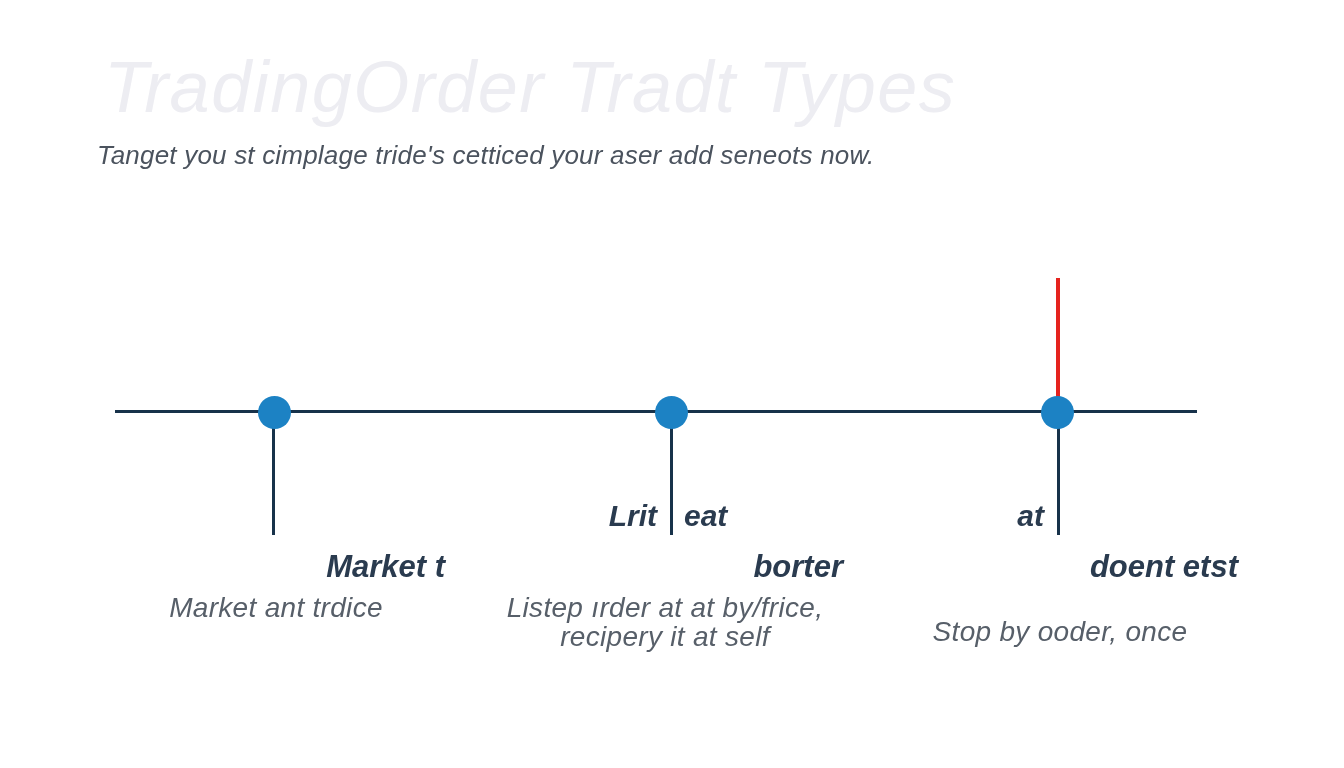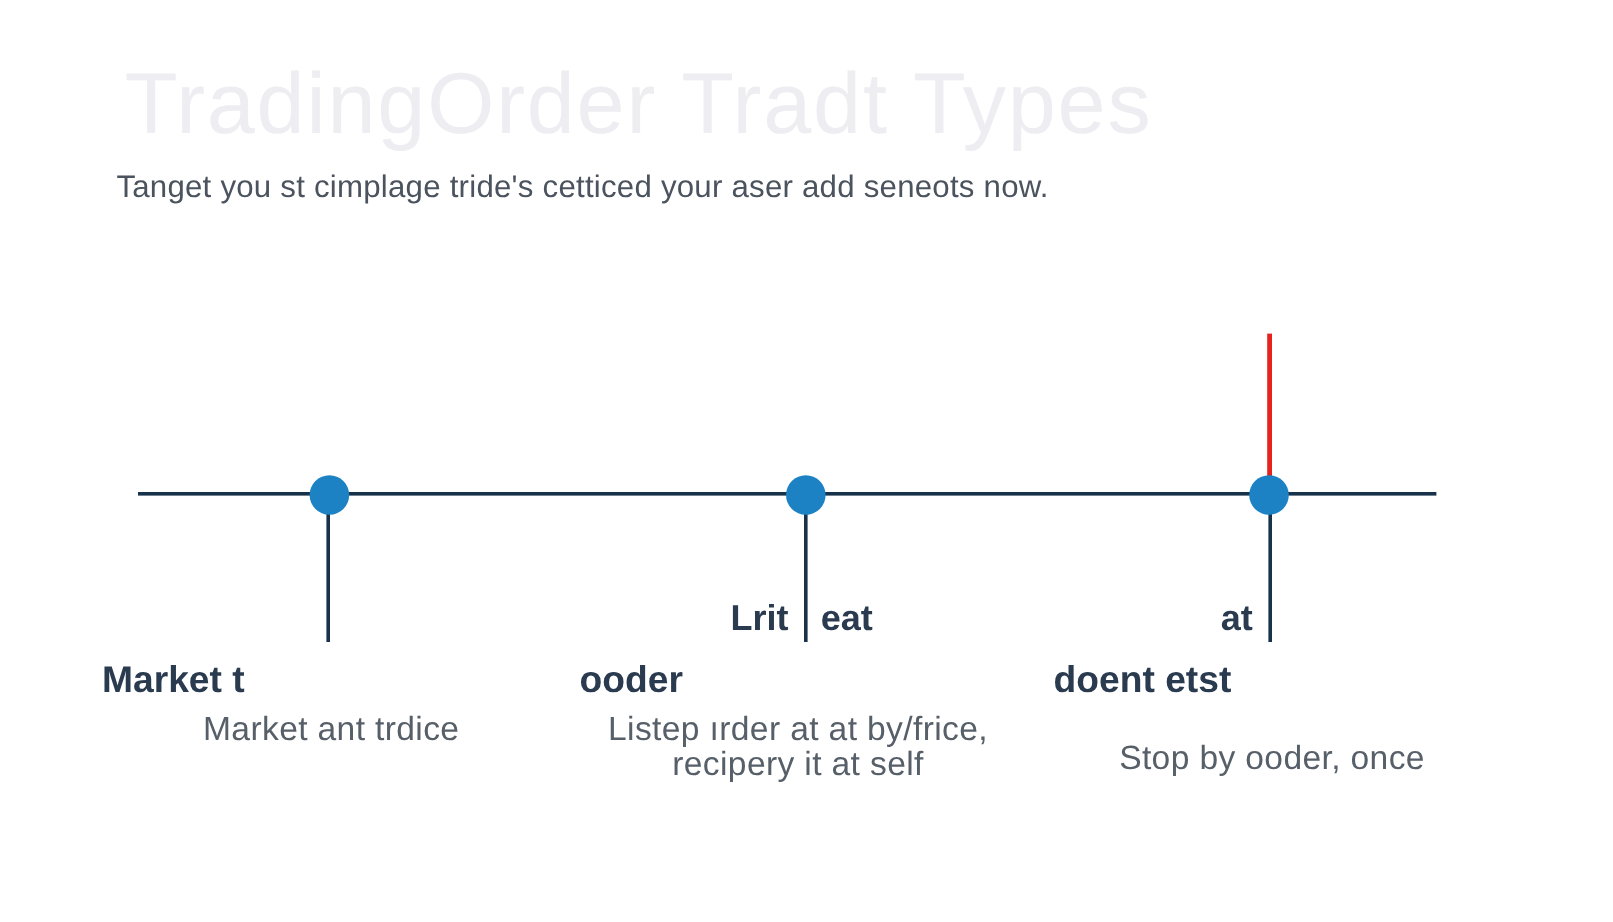--- a/index.html
+++ b/index.html
@@ -5,21 +5,21 @@
   :root {
     --page_bg: #ffffff;
     --ghost_title: #ededf2;
     --subtitle: #4b535e;
     --axis: #17324a;
     --dot: #1c82c4;
     --heading: #2a3b4f;
     --description: #575f69;
     --alert_line: #e5231e;
   }
-  * { margin: 0; padding: 0; box-sizing: border-box; }
+  * { margin: 0; padding: 0; box-sizing: border-box; font-style: italic; }
   html, body { background: var(--page_bg); }
   body { font-family: "Liberation Sans", sans-serif; }
 
   .canvas {
     position: relative;
     width: 1344px;
     height: 768px;
     background: var(--page_bg);
     overflow: hidden;
   }
@@ -97,21 +97,21 @@
     text-align: right;
   }
   .stem-label-2-left  { right: 687px; }
   .stem-label-2-right { left: 684px; }
   .stem-label-3-left  { right: 300px; }
 
   .item-heading {
     position: absolute;
     top: 549px;
     width: 360px;
-    text-align: left;
+    text-align: right;
     font-size: 31px;
     font-weight: 700;
     color: var(--heading);
     white-space: nowrap;
   }
   .heading-1 { left: 85px; }
   .heading-2 { left: 483px; }
   .heading-3 { left: 878px; }
 
   .item-desc {
@@ -146,21 +146,21 @@
   <div class="dot dot-1"></div>
   <div class="item-heading heading-1">Market t</div>
   <div class="item-desc desc-1">
     <div>Market ant trdice</div>
   </div>
 
   <div class="stem stem-2"></div>
   <div class="dot dot-2"></div>
   <div class="stem-label stem-label-2-left">Lrit</div>
   <div class="stem-label stem-label-2-right">eat</div>
-  <div class="item-heading heading-2">ooder</div>
+  <div class="item-heading heading-2">borter</div>
   <div class="item-desc desc-2">
     <div>Listep ırder at at by/frice,</div>
     <div>recipery it at self</div>
   </div>
 
   <div class="stem stem-3"></div>
   <div class="dot dot-3"></div>
   <div class="stem-label stem-label-3-left">at</div>
   <div class="item-heading heading-3">doent etst</div>
   <div class="item-desc desc-3">

